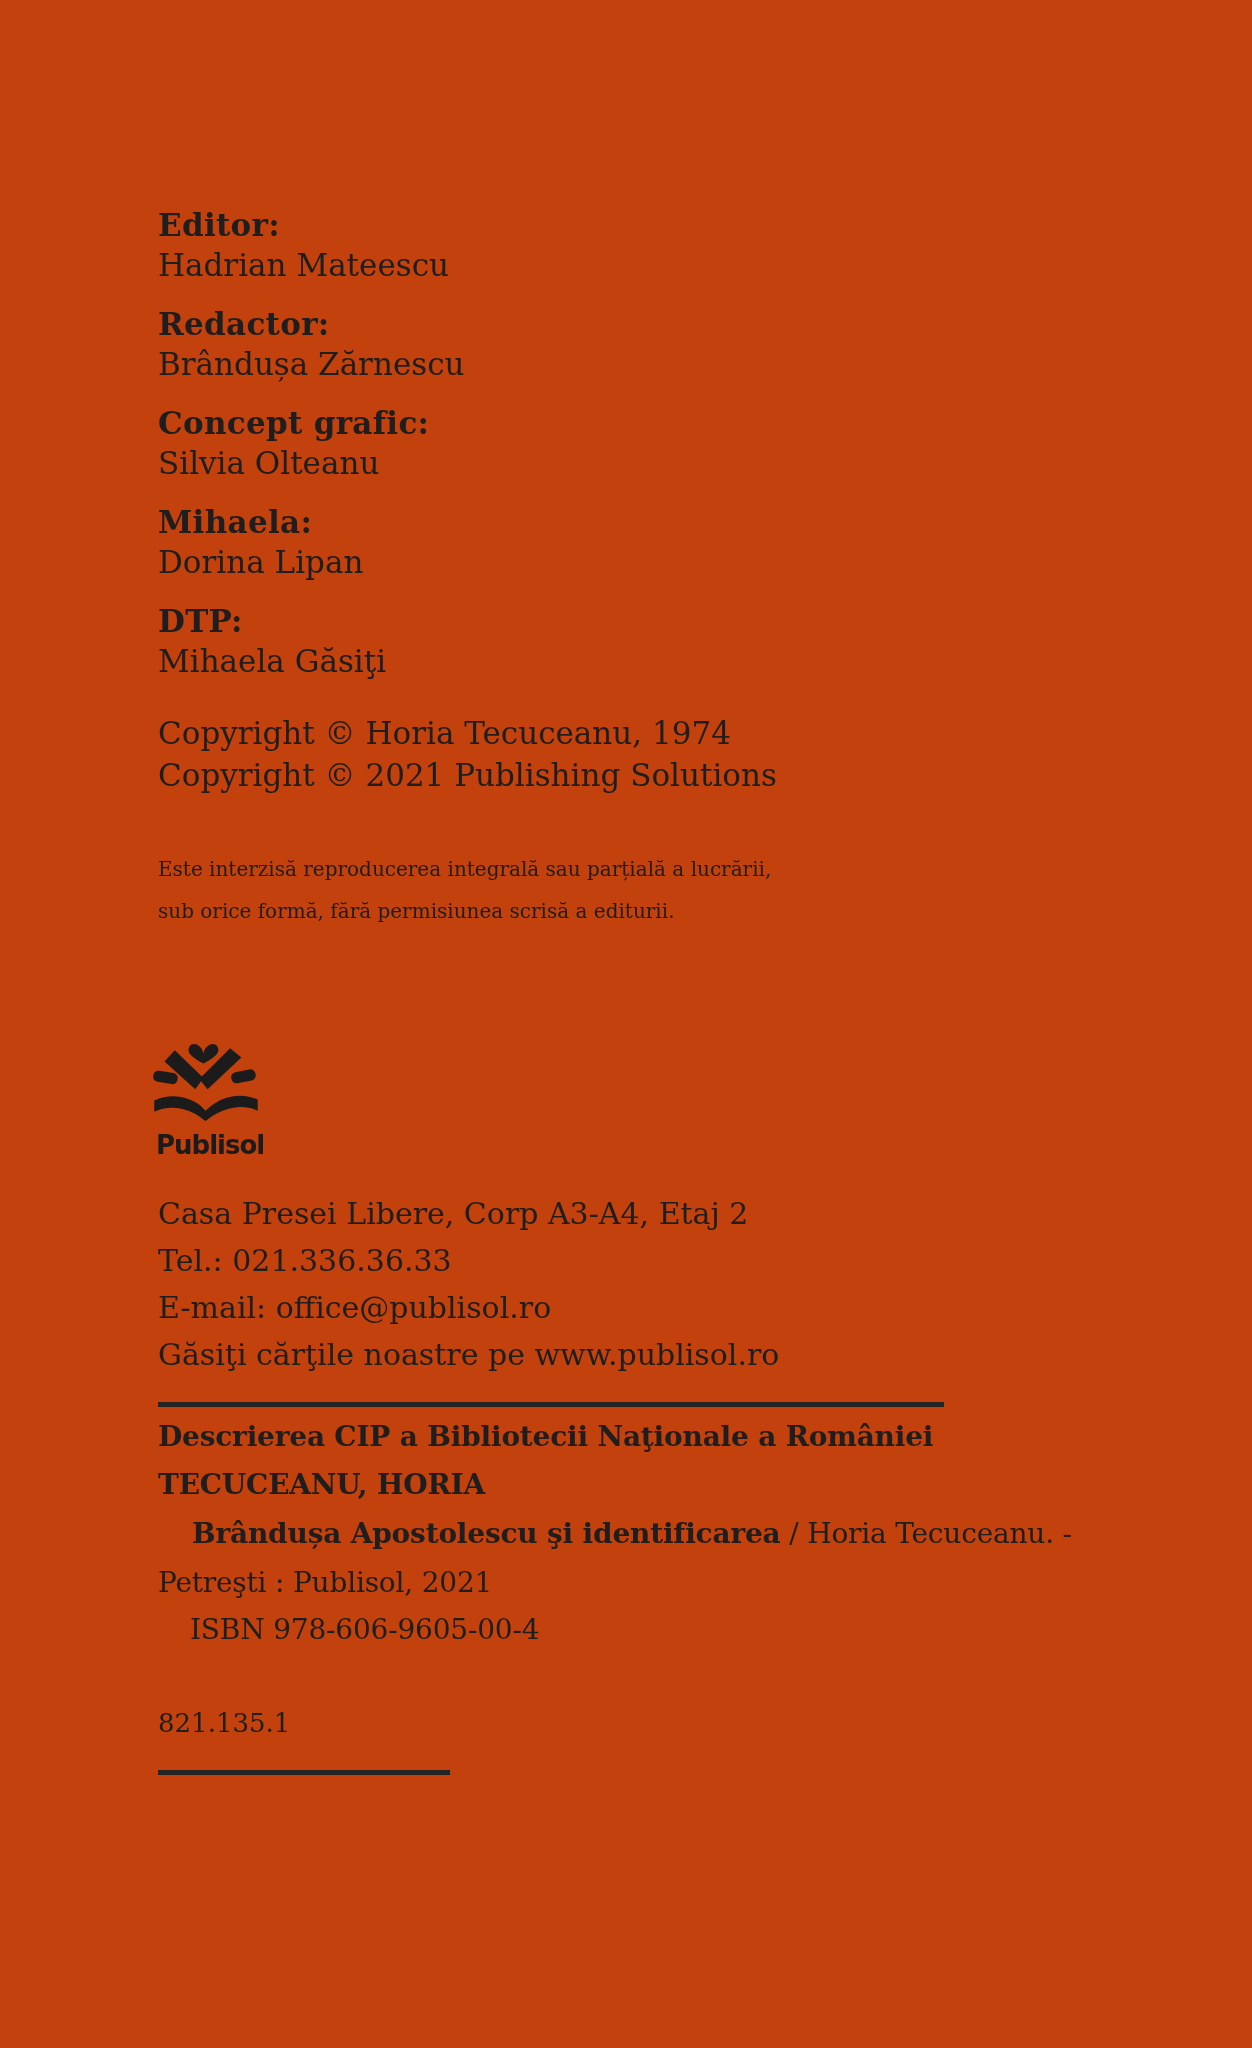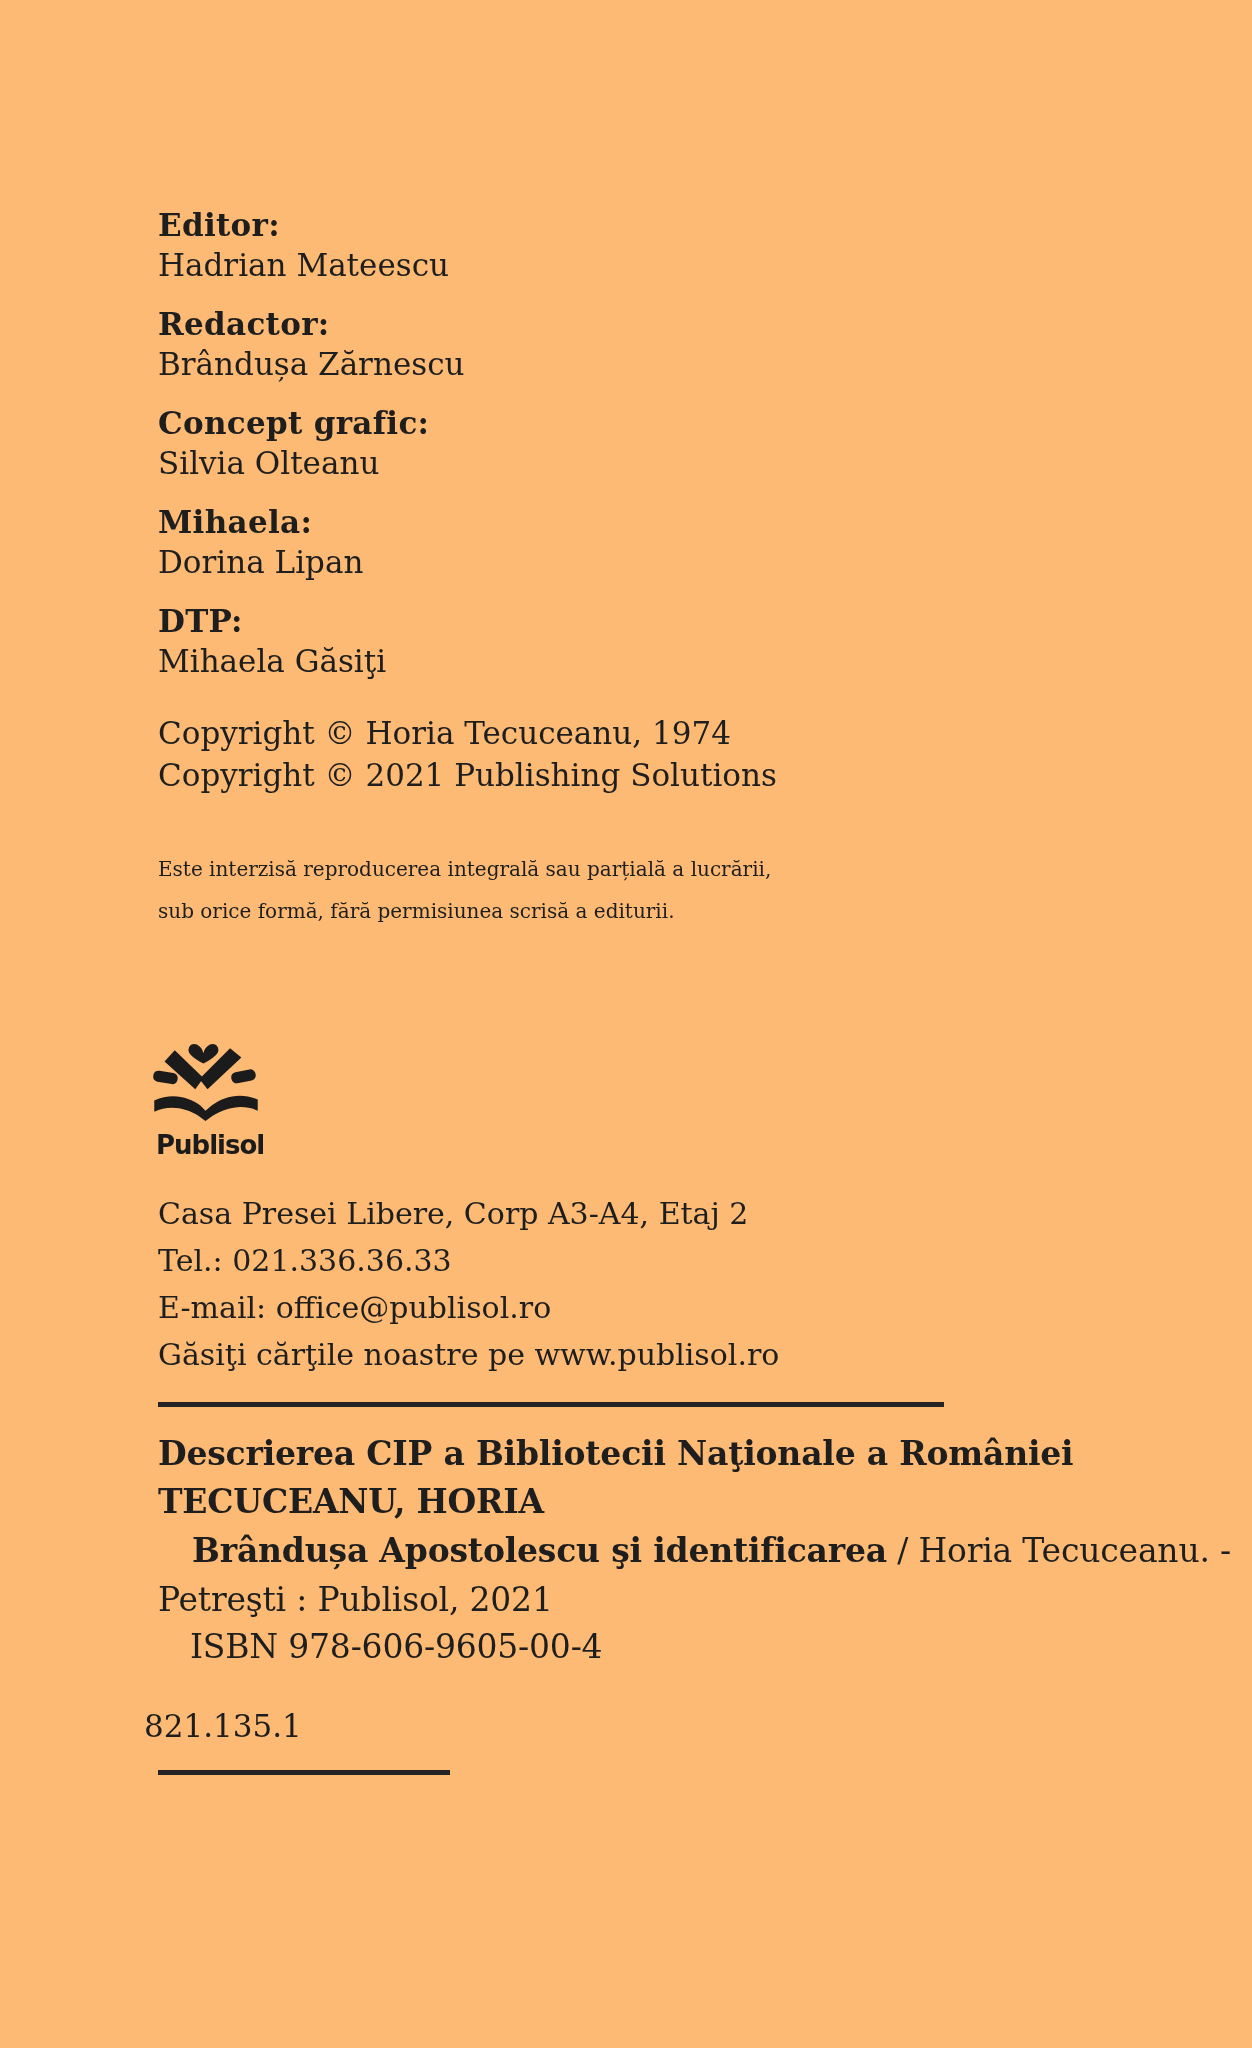--- a/index.html
+++ b/index.html
@@ -4,21 +4,21 @@
 <style>
   html, body {
     margin: 0;
     padding: 0;
     background: #ffffff;
   }
   .page {
     position: relative;
     width: 1252px;
     height: 2048px;
-    background: #fdba74;
+    background: #c2410c;
     font-family: "DejaVu Serif", "Liberation Serif", serif;
     color: #1e1e1e;
     overflow: hidden;
   }
 
   
   .credits {
     position: absolute;
     left: 158px;
     top: 205px;
@@ -101,37 +101,36 @@
     top: 1770px;
     width: 292px;
     height: 5px;
     background: #242424;
   }
 
   
   .cip-line {
     position: absolute;
     left: 158px;
-    font-size: 33px;
+    font-size: 28px;
     white-space: nowrap;
     letter-spacing: -0.2px;
-    margin-top: 14px;
   }
   .cip-heading { top: 1420px; font-weight: bold; }
   .cip-author  { top: 1468px; font-weight: bold; }
   .cip-title   { top: 1517px; left: 192px; }
   .cip-title .t-bold { font-weight: bold; }
   .cip-imprint { top: 1566px; }
   .cip-isbn    { top: 1613px; left: 190px; }
 
   .udc {
     position: absolute;
-    left: 144px;
+    left: 158px;
     top: 1708px;
-    font-size: 31px;
+    font-size: 26px;
   }
 </style>
 </head>
 <body>
 
 <div class="page">
 
   <section class="credits">
     <div class="credit-group">
       <div class="credit-label">Editor:</div>

